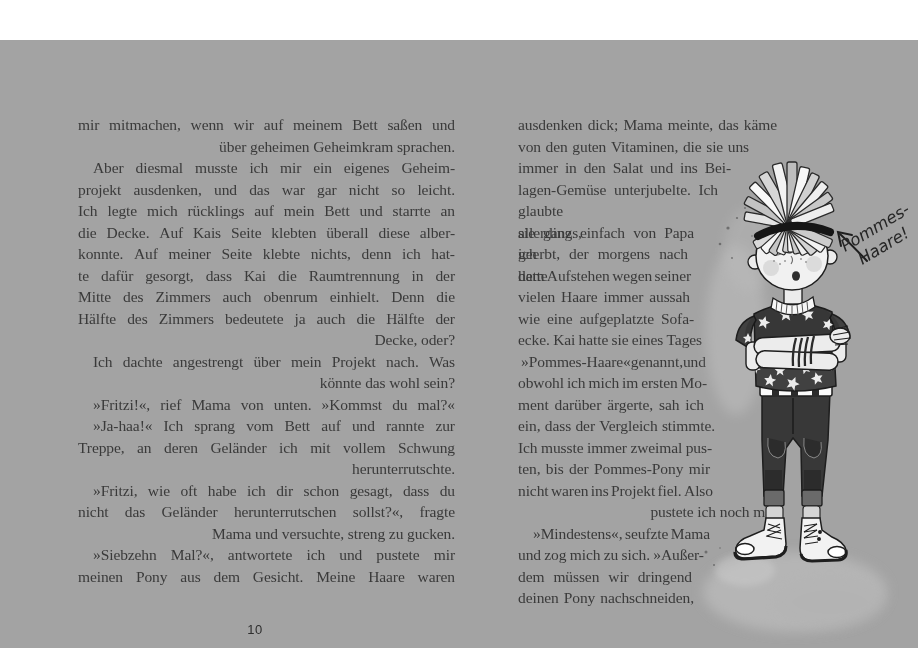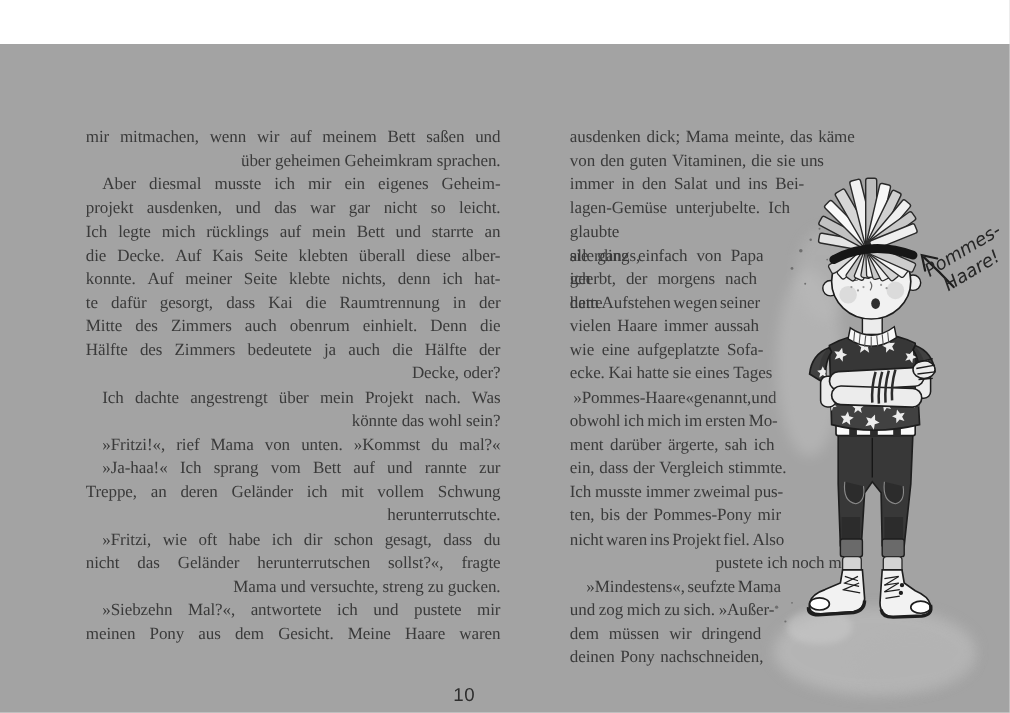--- a/index.html
+++ b/index.html
@@ -6,22 +6,22 @@
   body{width:918px;height:648px;background:#ffffff;overflow:hidden;position:relative;
        font-family:"Liberation Serif",serif;}
   .spread{position:absolute;inset:0;background:#a3a3a3;margin-top:40px;}
   .page-text{position:absolute;top:74px;font-size:15.5px;color:#3a3a3a;letter-spacing:-0.1px;}
   .page-text.left{left:78px;width:377px;}
   .page-text.right{left:518px;width:262px;}
   .line{height:21.5px;line-height:21.5px;box-sizing:border-box;}
   .line.just{display:flex;justify-content:space-between;align-items:baseline;}
   .line.rag{white-space:nowrap;text-align:right;}
   .line.ind{padding-left:15px;}
-  .page-number{position:absolute;left:78px;top:582px;width:354px;text-align:right;
-       font-family:"Liberation Sans",sans-serif;font-size:17px;color:#2e2e2e;letter-spacing:0.5px;}
+  .page-number{position:absolute;left:78px;top:582px;width:354px;text-align:center;
+       font-family:"Liberation Sans",sans-serif;font-size:13px;color:#2e2e2e;letter-spacing:0.5px;}
   .illustration{position:absolute;left:690px;top:100px;width:228px;height:548px;}
   .handwriting{font-family:"DejaVu Sans",sans-serif;font-style:italic;font-size:16.5px;fill:#262626;}
 </style>
 </head>
 <body>
 
 <div class="spread">
 
   <div class="page-text left">
       <div class="line just">

